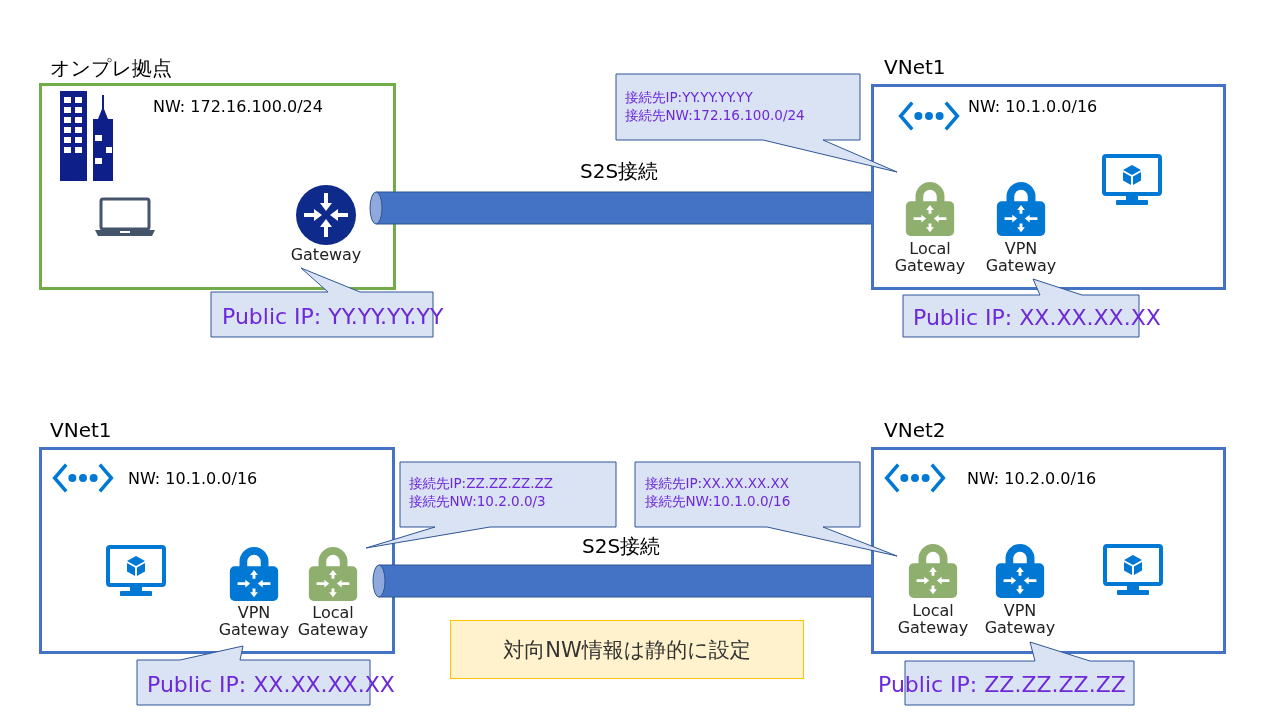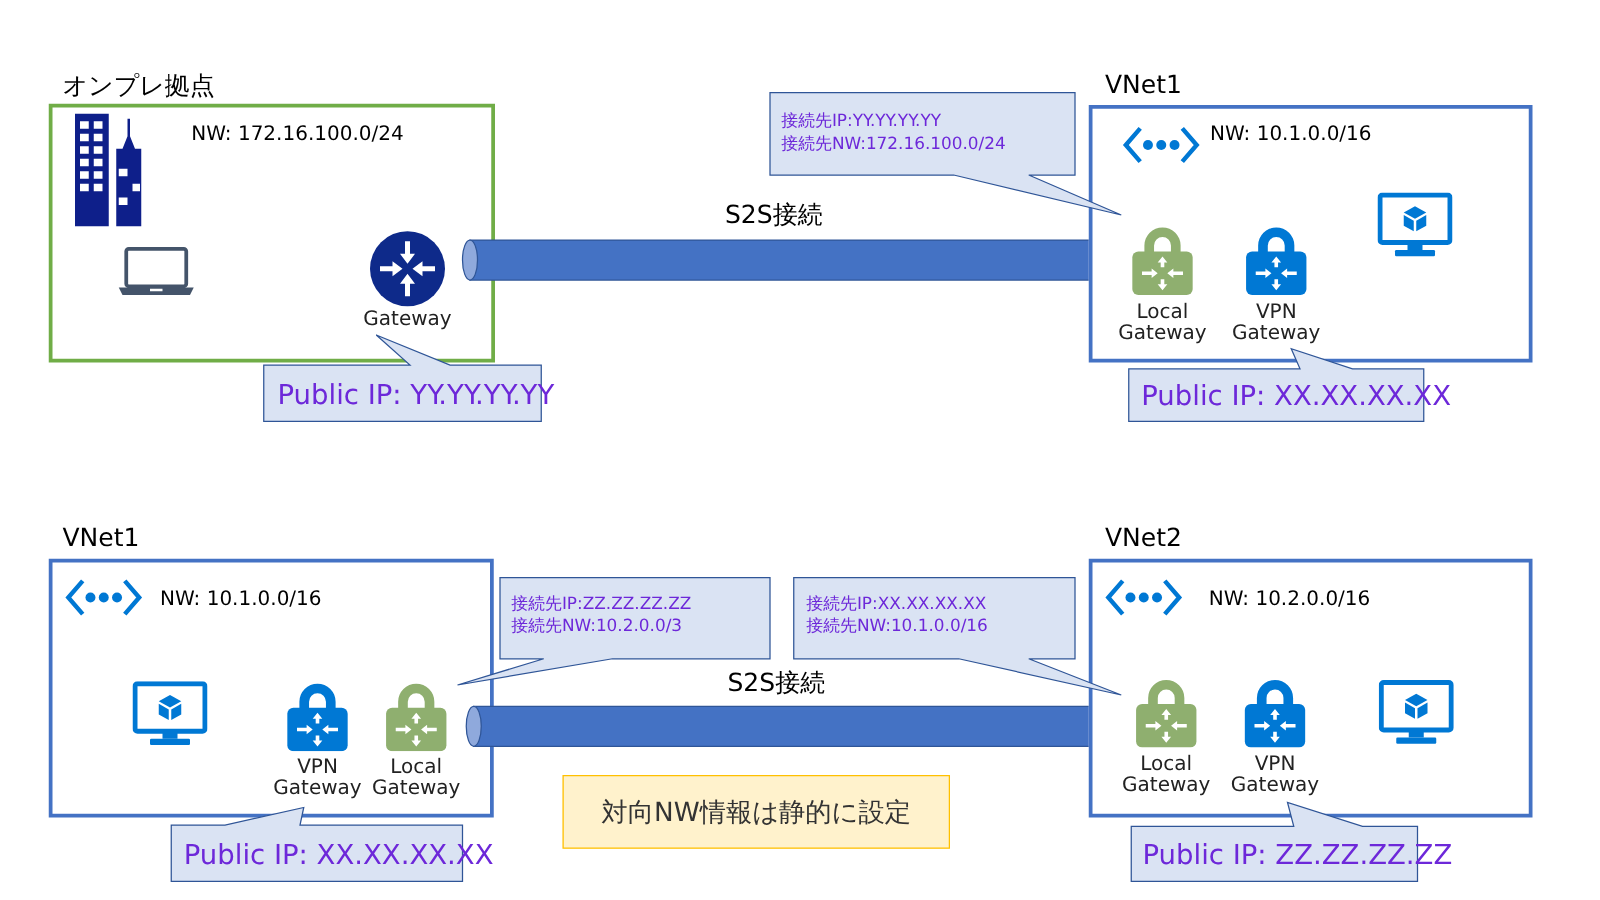--- a/index.html
+++ b/index.html
@@ -10,21 +10,21 @@
   .box { position:absolute; box-sizing:border-box; background:#fff; }
   .box.green { border:3px solid #70ad47; }
   .box.blue { border:3px solid #4472c4; }
   .nw { font-size:16px; color:#000; position:absolute; }
   .lbl { font-size:16px; color:#222; text-align:center; line-height:17px; position:absolute; }
   .callout-svg { position:absolute; left:0; top:0; overflow:visible; pointer-events:none; }
   .callout-text { position:absolute; color:#6d28d9; }
   .callout-text.small { font-size:13.5px; line-height:18px; }
   .callout-text.ip { font-size:22px; }
   .s2s { font-size:20px; position:absolute; color:#000;text-align:right; }
-  .note { position:absolute; left:450px; top:620px; width:310px; height:59px; box-sizing:border-box;
+  .note { position:absolute; left:450px; top:620px; width:354px; height:59px; box-sizing:border-box;
           background:#fff2cc; border:1px solid #ffc000; display:flex; align-items:center; justify-content:center;
           font-size:21px; color:#333; }
   svg.icon { position:absolute; overflow:visible; }
 </style>
 </head>
 <body>
 
 <svg width="0" height="0" style="position:absolute">
   <defs>
     <symbol id="lock" viewBox="0 0 50 58">
@@ -212,17 +212,17 @@
 
 <div class="callout-text ip" style="left:147px;top:672px;">Public IP: XX.XX.XX.XX</div>
 <div class="callout-text small" style="left:409px;top:474px;">
   <div>接続先IP:ZZ.ZZ.ZZ.ZZ</div>
   <div>接続先NW:10.2.0.0/3</div>
 </div>
 <div class="callout-text small" style="left:645px;top:474px;">
   <div>接続先IP:XX.XX.XX.XX</div>
   <div>接続先NW:10.1.0.0/16</div>
 </div>
-<div class="callout-text ip" style="left:914px;top:672px;">Public IP: ZZ.ZZ.ZZ.ZZ</div>
+<div class="callout-text ip" style="left:878px;top:672px;">Public IP: ZZ.ZZ.ZZ.ZZ</div>
 
 <div class="note">
   <span>対向NW情報は静的に設定</span>
 </div>
 
 </body></html>

